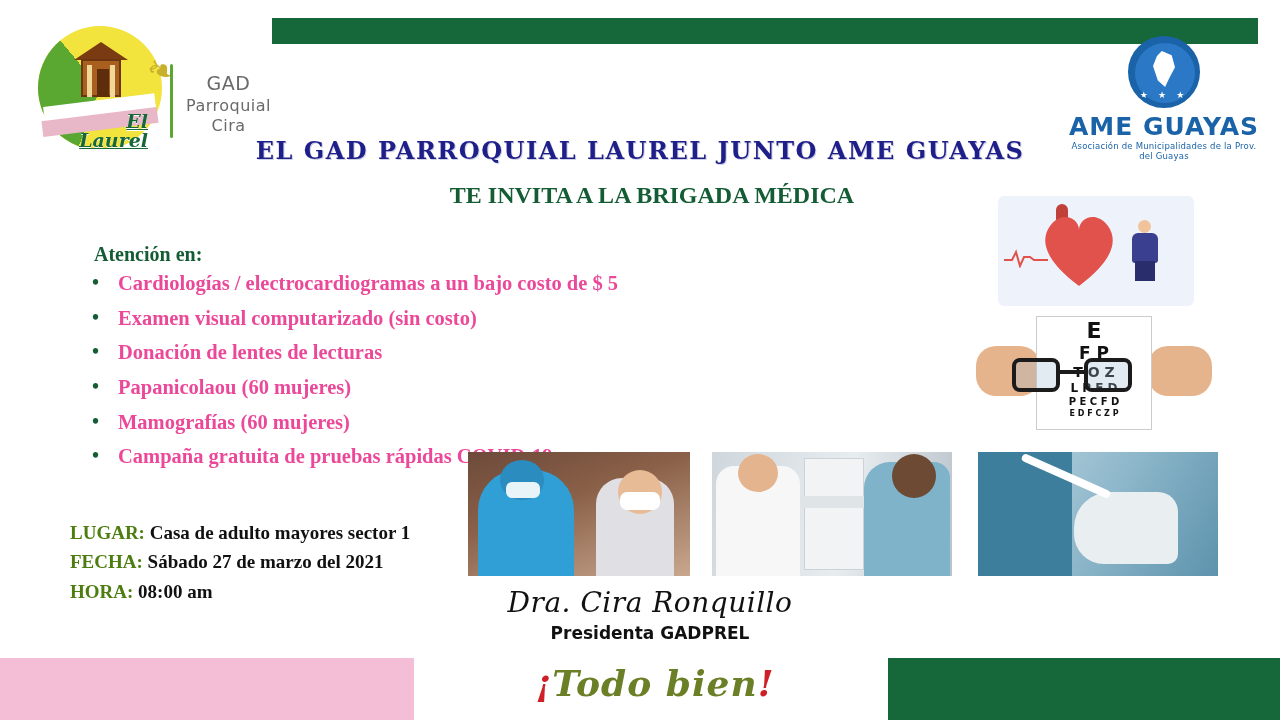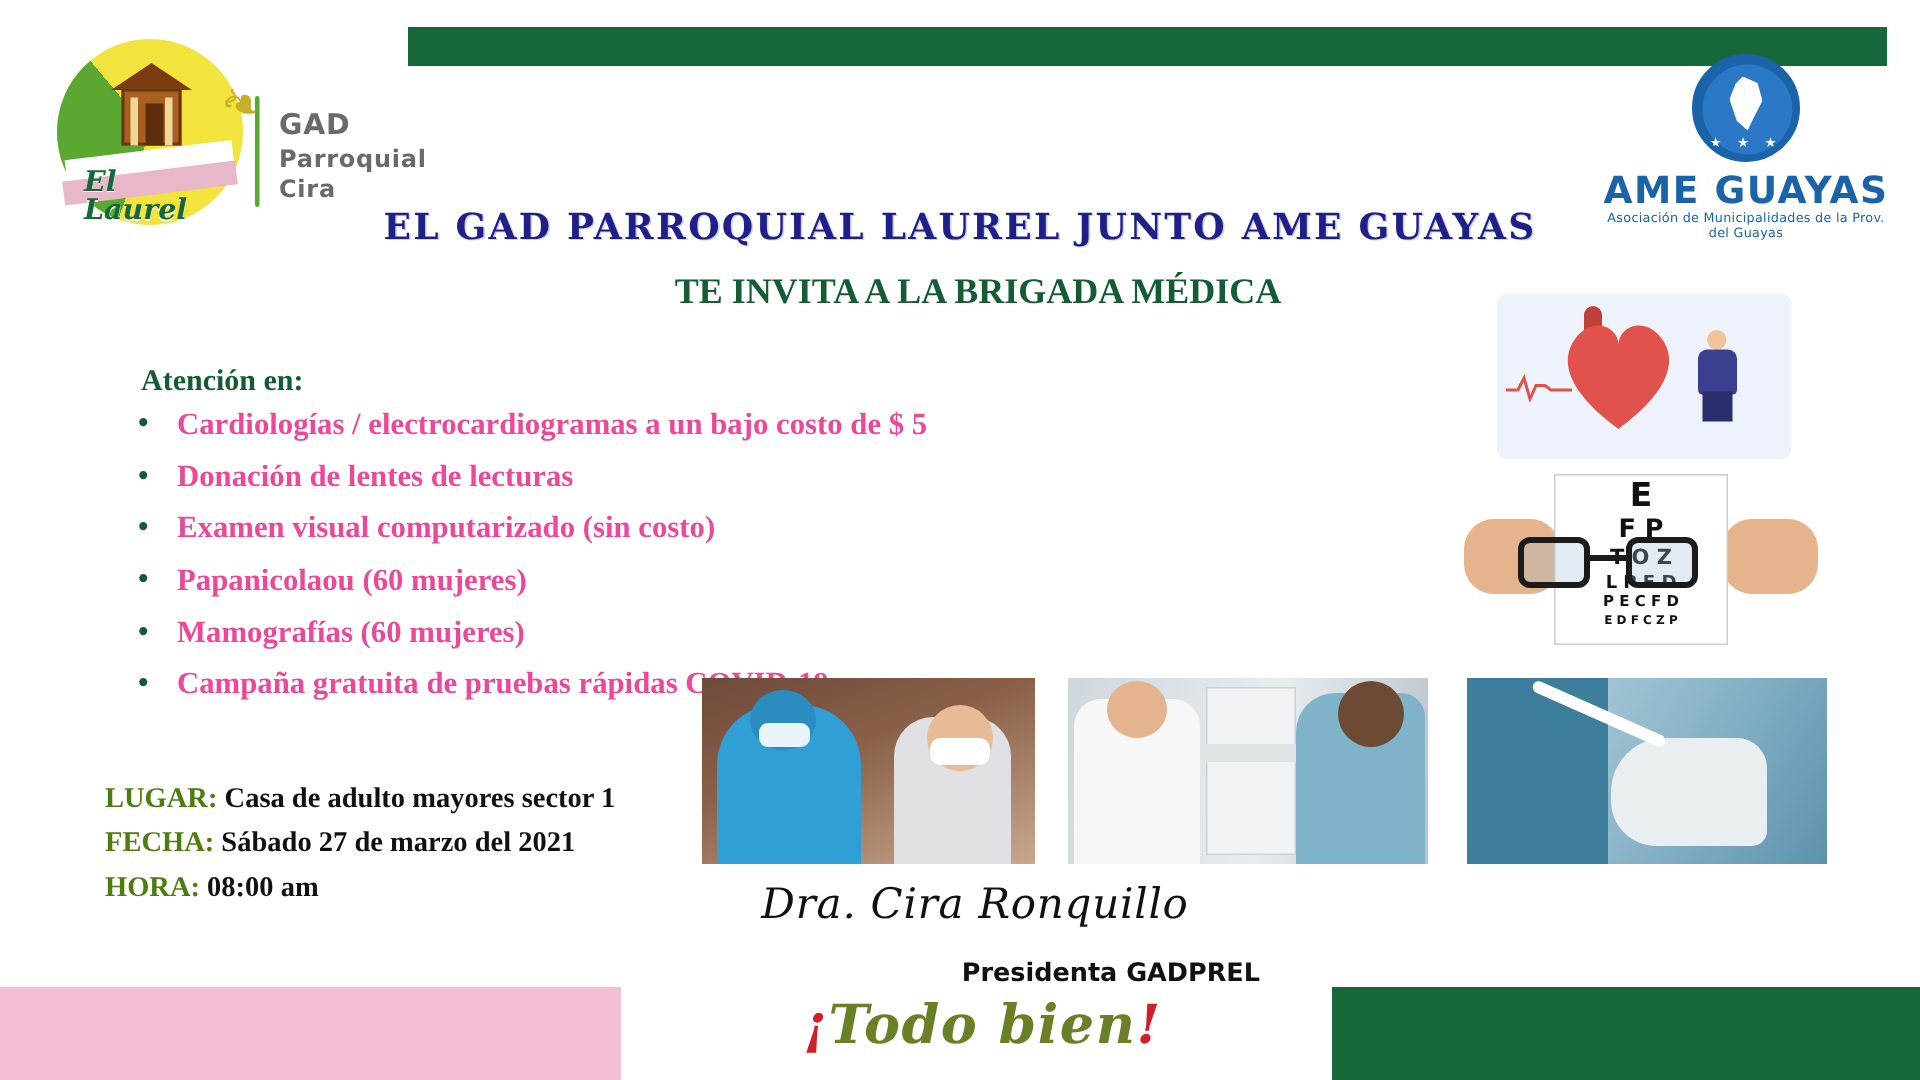--- a/index.html
+++ b/index.html
@@ -86,28 +86,29 @@
   .logo-badge .house .col-r {
     position: absolute; top: 4px;
     width: 5px; height: 32px;
     background: #f0d79a;
   }
   .logo-badge .house .col-l { left: 4px; }
   .logo-badge .house .col-r { right: 4px; }
   .logo-badge .laurel-text {
     position: absolute; left: 18px; top: 86px;
     width: 92px;
-    text-align: left;
+    text-align: right;
     font-family: "DejaVu Serif", serif;
     font-style: italic;
     font-weight: bold;
     font-size: 19px;
     color: #16683a;
     line-height: 1.0;
     text-shadow: 0 1px 0 #ffffff;
+    text-decoration: underline;
   }
   .logo-divider {
     position: absolute;
     left: 134px; top: 40px;
     width: 3px; height: 74px;
     background: #5aa832;
     border-radius: 2px;
   }
   .logo-wheat {
     position: absolute;
@@ -115,25 +116,26 @@
     width: 34px; height: 52px;
     color: #c9b02a;
     font-size: 34px;
     line-height: 1;
     transform: rotate(18deg);
   }
   .logo-text {
     position: absolute;
     left: 150px; top: 48px;
     font-family: "DejaVu Sans", sans-serif;
-    font-weight: bold;
+    font-weight: normal;
     font-size: 16px;
     letter-spacing: 0.5px;
     color: #6a6a6a;
     line-height: 1.25;
+    text-align: center;
   }
   .logo-text .line1 { font-size: 19px; color: #6a6a6a; }
 
   
   .logo-right {
     position: absolute;
     right: 18px; top: 36px;
     width: 196px; height: 142px;
     text-align: center;
   }
@@ -258,26 +260,25 @@
     text-align: center;
   }
   .signature .name {
     font-family: "DejaVu Serif", serif;
     font-style: italic;
     font-size: 28px;
     color: #111111;
     letter-spacing: 0.5px;
   }
   .signature .role {
-    margin-top: 20px;
+    margin-top: 4px;
     font-family: "DejaVu Sans", sans-serif;
     font-weight: bold;
     font-size: 17px;
     color: #111111;
-    text-align: right;
   }
 
   
   .photo {
     position: absolute;
     overflow: hidden;
     background: #dfe3e6;
   }
   .photo-heart {
     left: 998px; top: 196px;
@@ -547,22 +548,22 @@
     <div class="ame-name">AME GUAYAS</div>
     <div class="ame-sub">Asociación de Municipalidades de la Prov. del Guayas</div>
   </div>
 
   <div class="headline">EL GAD PARROQUIAL LAUREL JUNTO AME GUAYAS</div>
   <div class="subheadline">TE INVITA A LA BRIGADA MÉDICA</div>
 
   <div class="attention-title">Atención en:</div>
   <ul class="services">
     <li>Cardiologías / electrocardiogramas a un bajo costo de $ 5</li>
+    <li>Examen visual computarizado (sin costo)</li>
     <li>Donación de lentes de lecturas</li>
-    <li>Examen visual computarizado (sin costo)</li>
     <li>Papanicolaou (60 mujeres)</li>
     <li>Mamografías (60 mujeres)</li>
     <li>Campaña gratuita de pruebas rápidas COVID-19</li>
   </ul>
 
   <div class="event-info">
     <div class="row">
       <span class="label">LUGAR:</span>
       <span class="value">Casa de adulto mayores sector 1</span>
     </div>

